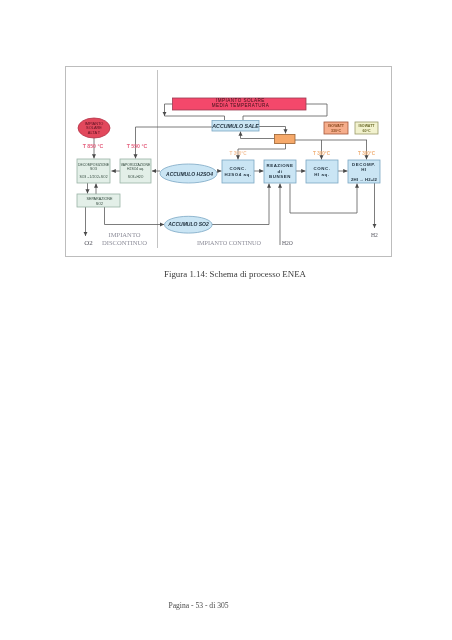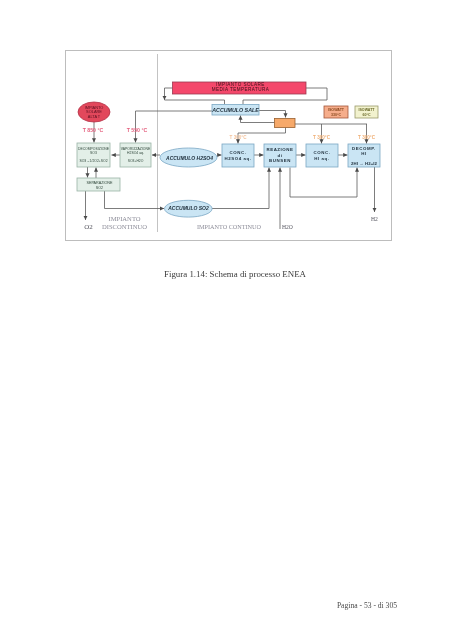--- a/index.html
+++ b/index.html
@@ -1,20 +1,20 @@
 <!DOCTYPE html>
 <html><head>
 <meta charset="utf-8">
 <style>
   html,body{margin:0;padding:0;}
   body{width:452px;height:640px;background:#ffffff;font-family:"Liberation Serif",serif;overflow:hidden;position:relative;}
   #page{position:absolute;left:0;top:0;width:452px;height:640px;background:#fff;}
-  #figframe{position:absolute;left:65px;top:50px;width:327px;height:191px;}
+  #figframe{position:absolute;left:65px;top:66px;width:327px;height:191px;}
   #caption{position:absolute;left:9px;top:269px;width:452px;text-align:center;font-size:8.9px;color:#3b3b3b;}
-  #footer{position:absolute;left:0;top:601px;width:452px;text-align:right;padding-right:55px;box-sizing:border-box;font-size:7.6px;color:#4a4a4a;}
+  #footer{position:absolute;left:0;top:601px;width:452px;text-align:center;padding-right:55px;box-sizing:border-box;font-size:7.6px;color:#4a4a4a;}
   svg{display:block;}
 </style>
 </head>
 <body>
 
 <div id="page">
   <div id="figframe">
     <svg id="diagram" width="327" height="191" viewBox="0 0 327 191">
       <defs>
         <marker id="ah" markerWidth="6" markerHeight="6" refX="4.3" refY="2.05" orient="auto" markerUnits="userSpaceOnUse">

